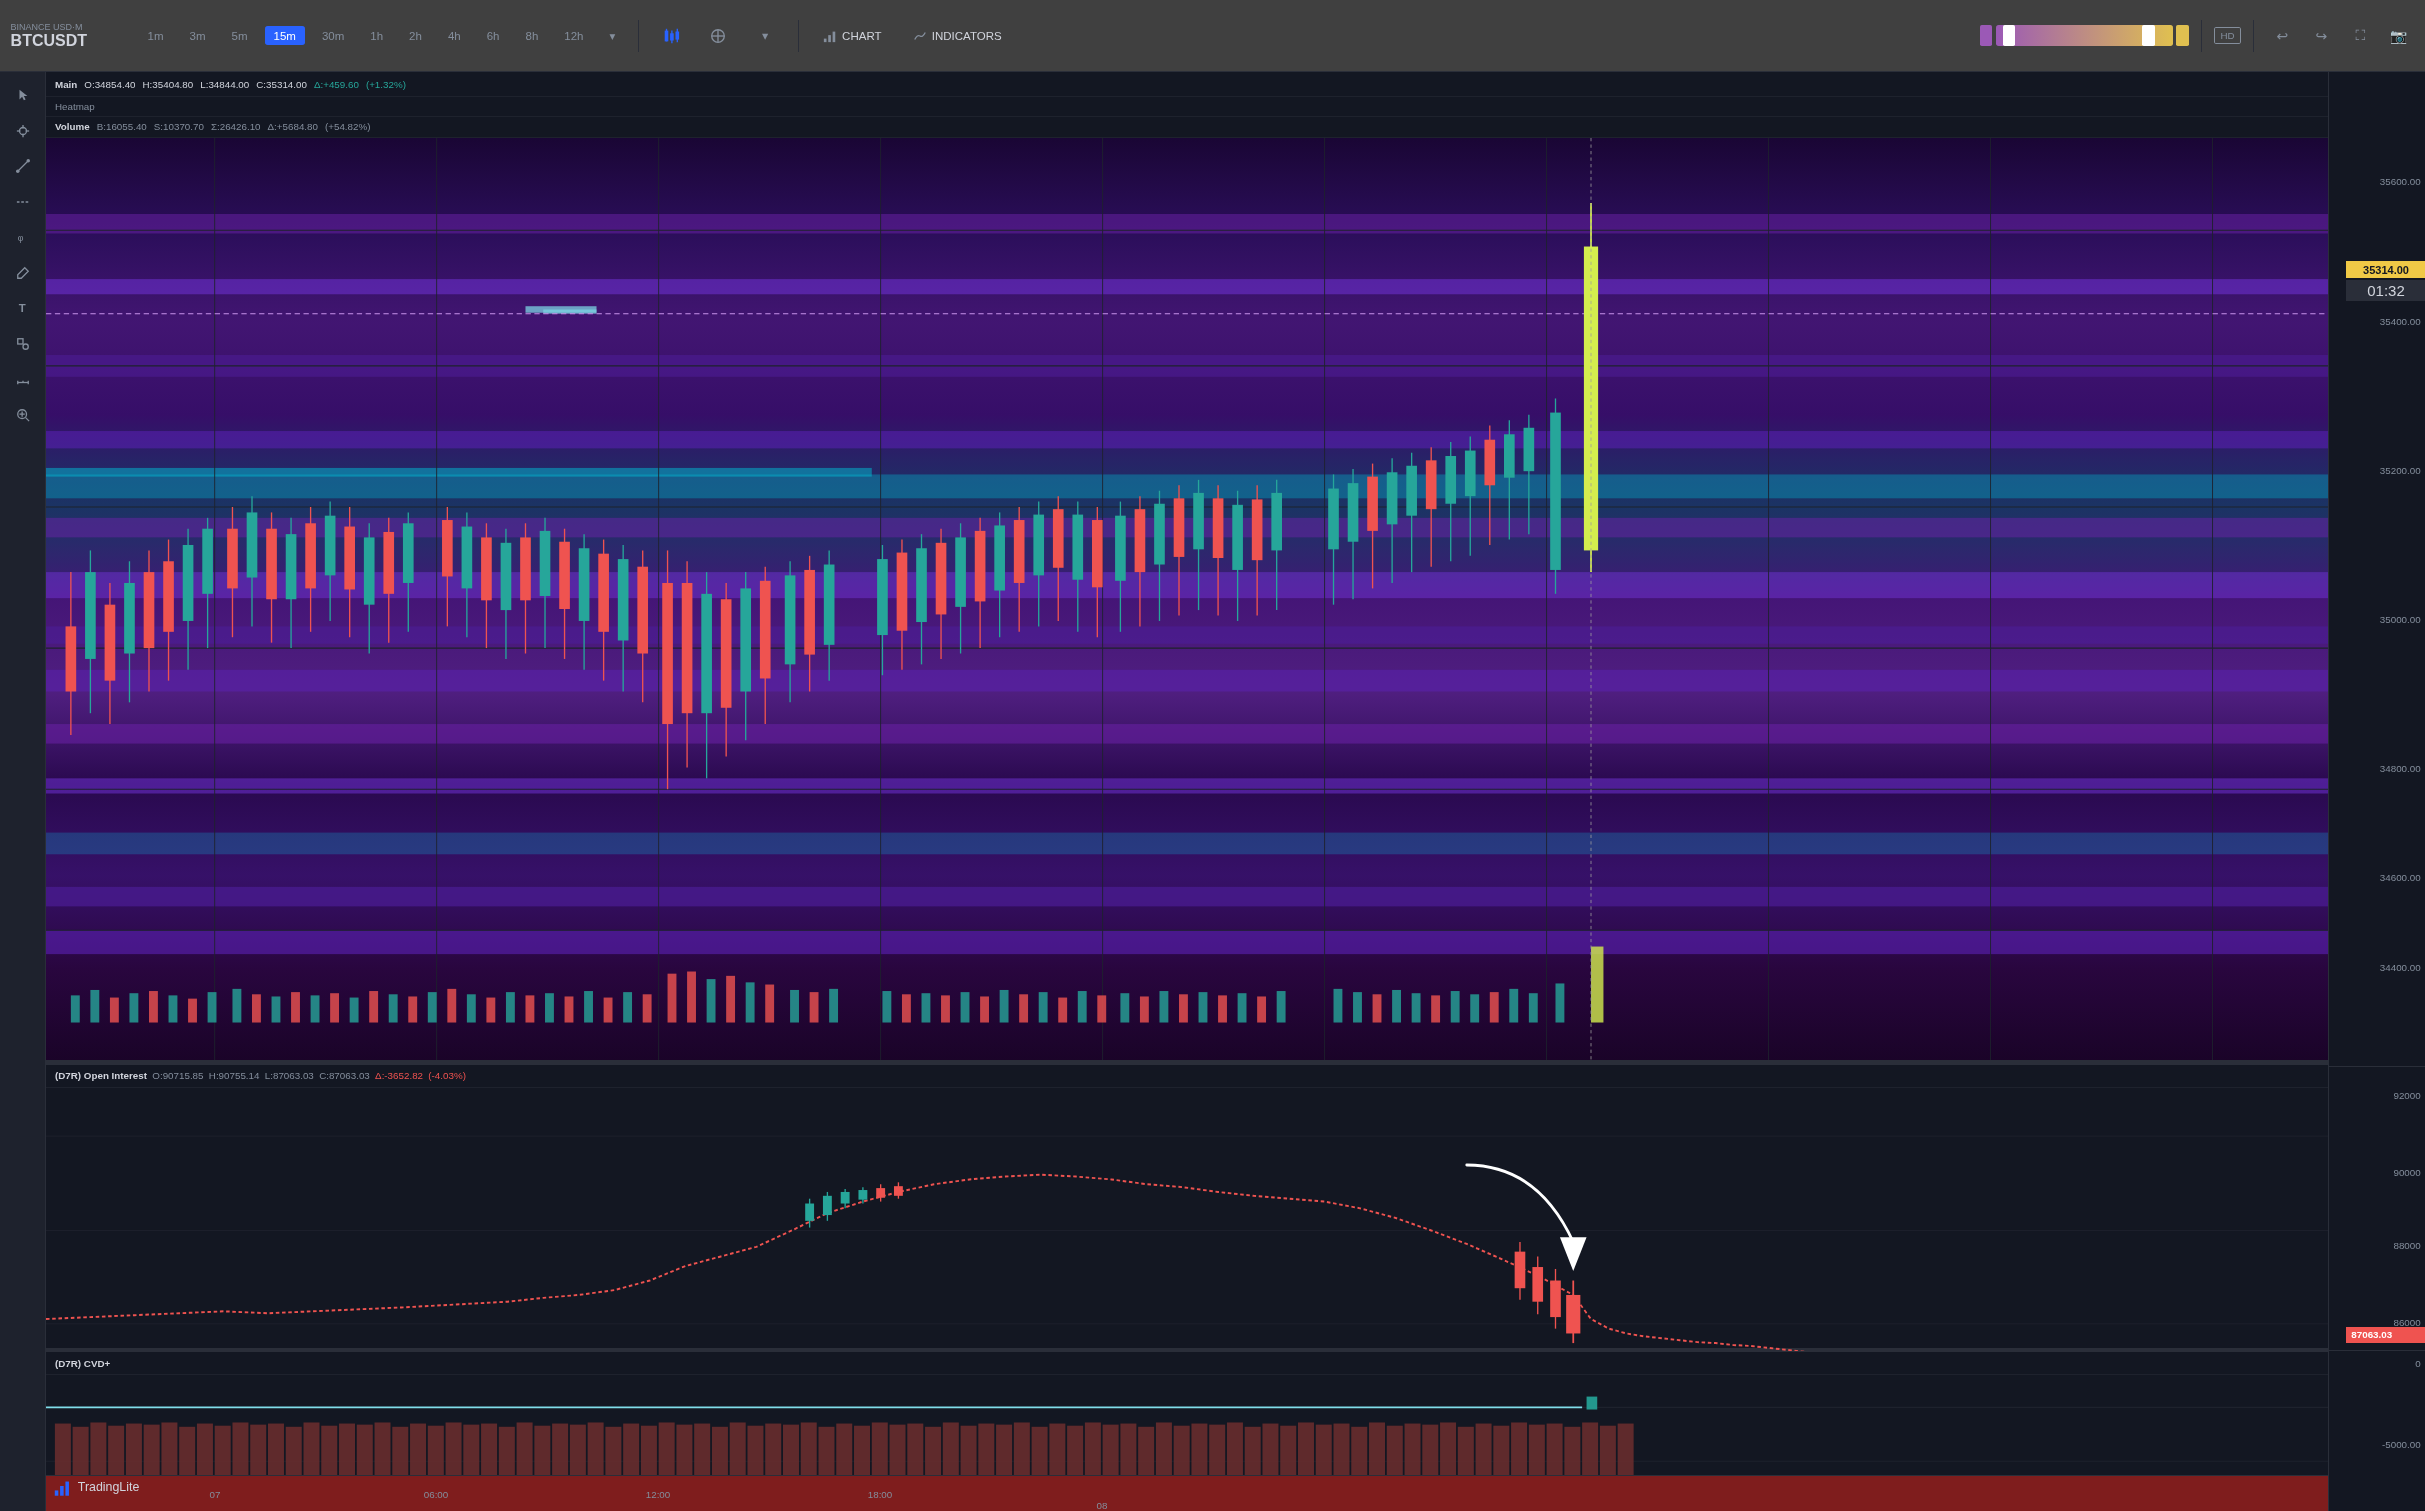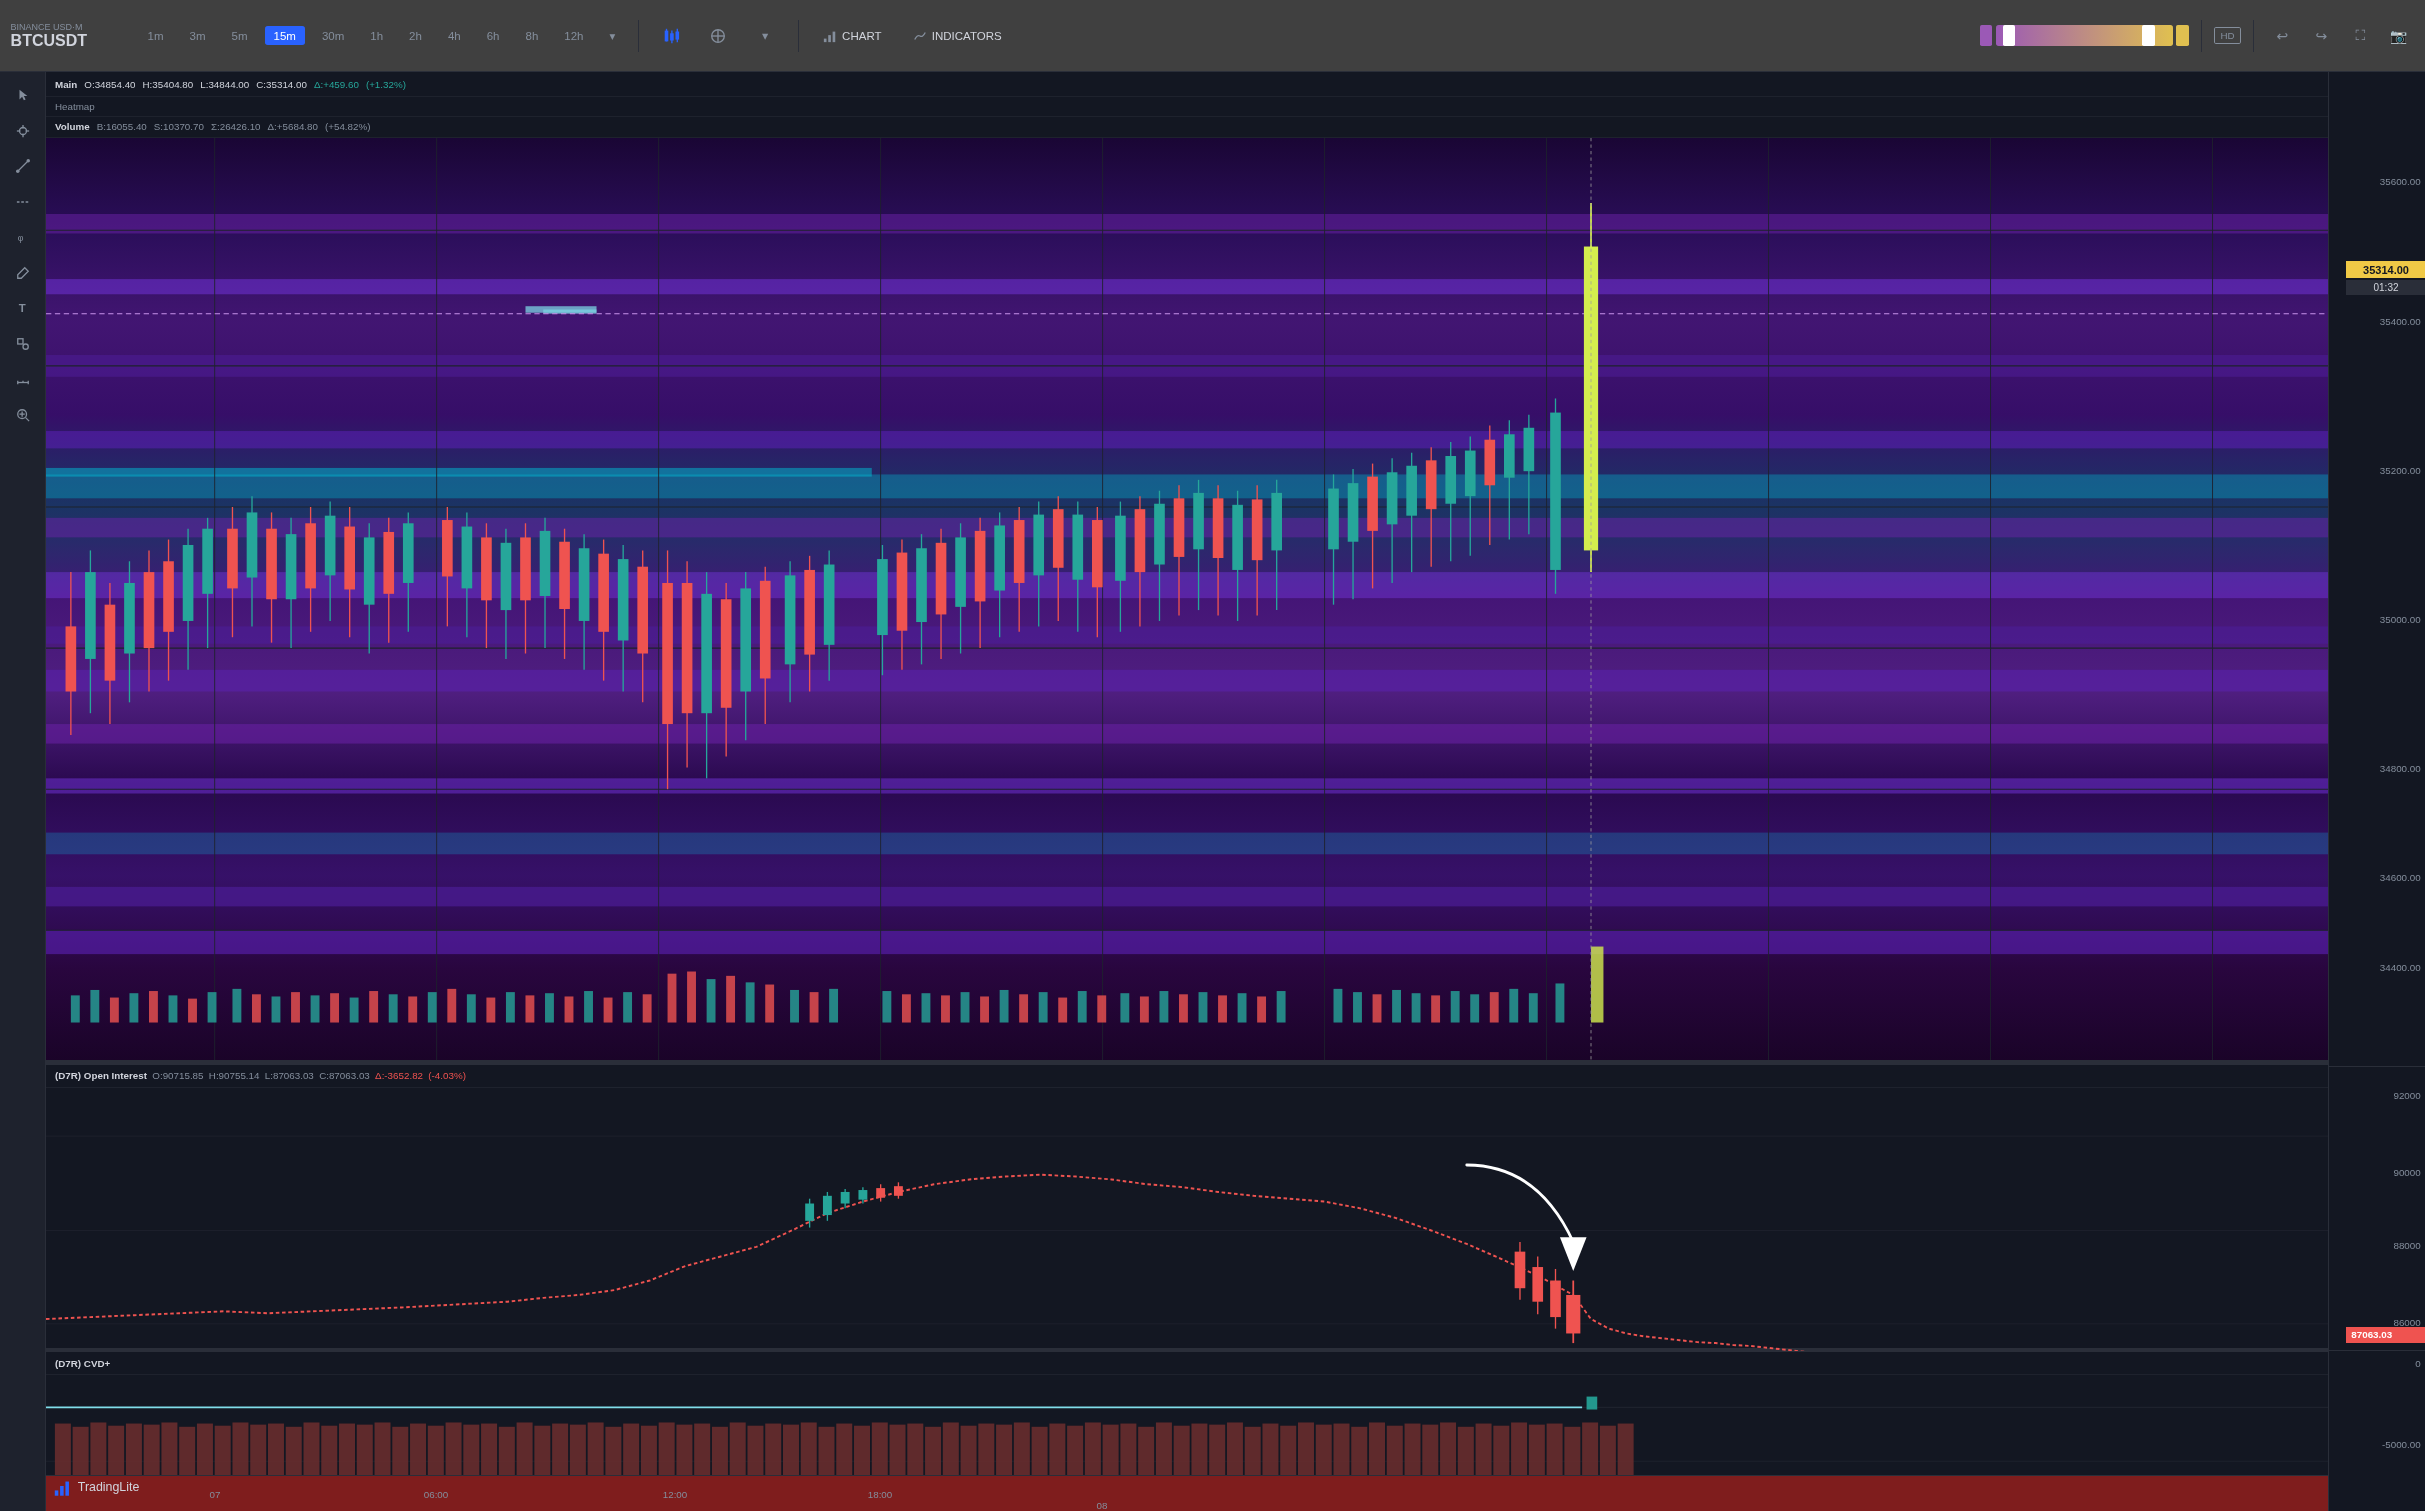--- a/index.html
+++ b/index.html
@@ -1003,42 +1003,42 @@
             <rect x="1730" y="44" width="18" height="56" fill="#6d2e2e" opacity="0.85"></rect>
             <rect x="1750" y="47" width="18" height="53" fill="#6d2e2e" opacity="0.85"></rect>
             <rect x="1770" y="45" width="18" height="55" fill="#6d2e2e" opacity="0.85"></rect>
           </g>
         </svg>
       </div>
 
       <div class="time-axis">
         <span class="time-label-text" style="left:169px;">07</span>
         <span class="time-label-text" style="left:390px;">06:00</span>
-        <span class="time-label-text" style="left:612px;margin-left:17px;">12:00</span>
+        <span class="time-label-text" style="left:612px;">12:00</span>
         <span class="time-label-text" style="left:834px;">18:00</span>
         <span class="time-label-text" style="left:1056px;margin-top:23px;">08</span>
       </div>
     </div>
 
     <div class="right-axes">
 
       <div class="right-axis-main">
 
         <span class="axis-price-text" style="top:11%;">35600.00</span>
         <span class="axis-price-text" style="top:25%;">35400.00</span>
         <span class="axis-price-text" style="top:40%;">35200.00</span>
         <span class="axis-price-text" style="top:55%;">35000.00</span>
         <span class="axis-price-text" style="top:70%;">34800.00</span>
         <span class="axis-price-text" style="top:81%;">34600.00</span>
         <span class="axis-price-text" style="top:90%;margin-left:48px;">34400.00</span>
 
         <div style="position:absolute;top:19%;right:0;background:#f0c946;color:#131722;font-size:11px;font-weight:bold;padding:2.7px 5.3px;min-width:80px;">
           <span>35314.00</span>
         </div>
-        <div style="position:absolute;top:calc(19% + 19.5px);right:0;background:#2a2e39;color:#d1d4dc;font-size:10px;padding:1.8px 5.3px;min-width:80px;">
+        <div style="position:absolute;top:calc(19% + 19.5px);right:0;background:#2a2e39;color:#d1d4dc;font-size:15px;padding:1.8px 5.3px;min-width:80px;">
           <span>01:32</span>
         </div>
       </div>
 
       <div class="right-axis-oi">
         <span class="axis-price-text" style="top:10%;">92000</span>
         <span class="axis-price-text" style="top:37%;">90000</span>
         <span class="axis-price-text" style="top:63%;">88000</span>
         <span class="axis-price-text" style="top:90%;">86000</span>
 

